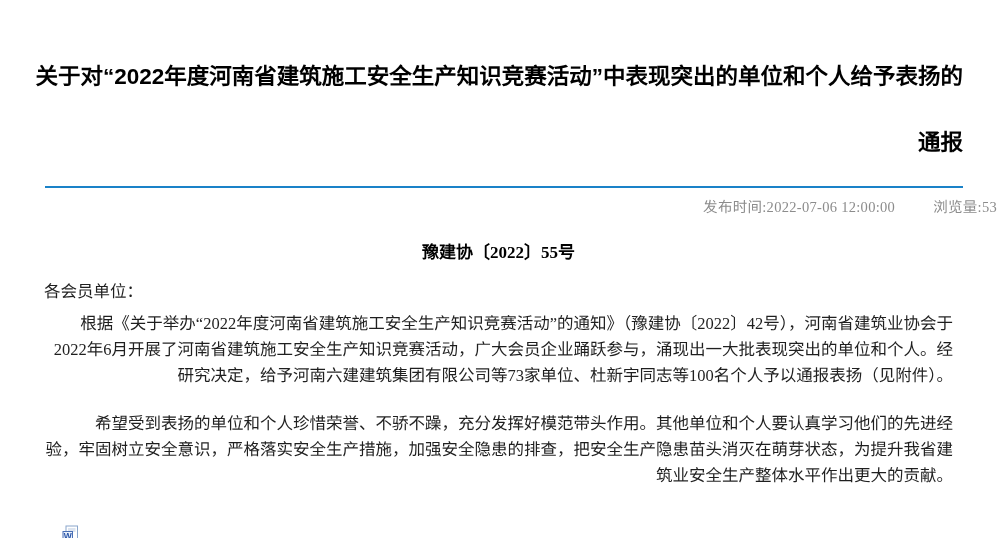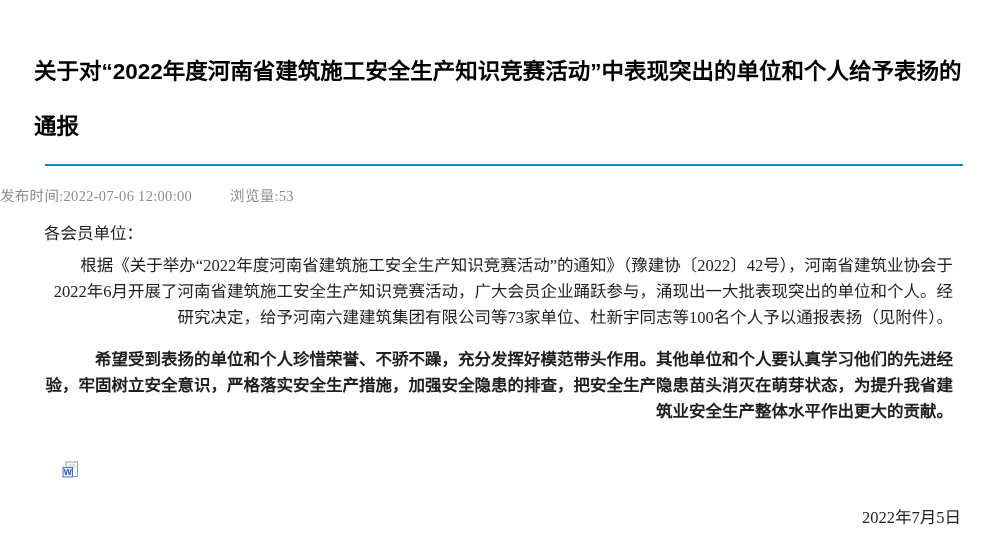--- a/index.html
+++ b/index.html
@@ -9,40 +9,41 @@
     height: 538px;
     overflow: hidden;
     font-family: "Liberation Serif", "DejaVu Serif", serif;
     color: #1c1c1c;
     position: relative;
   }
   .page { width: 997px; height: 538px; background: #ffffff; }
 
   .article-title {
     margin: 44px 34px 0 34px;
-    text-align: left;
+    text-align: right;
     font-family: "Liberation Sans", "DejaVu Sans", sans-serif;
     font-weight: bold;
     font-size: 22.5px;
-    line-height: 55px;
+    line-height: 66px;
     color: #000000;
   }
 
   .divider {
     height: 2px;
     background: #1a82c8;
     margin: 10px 34px 0 45px;
   }
 
   .meta-line {
-    margin-top: 18px;
-    text-align: left;
+    margin-top: 7px;
+    text-align: right;
     font-size: 14.5px;
     color: #8c8c8c;
     letter-spacing: 0.3px;
+    padding-left: 13px;
   }
   .meta-views { margin-left: 38px; }
 
   .doc-number {
     margin-top: 22px;
     text-align: center;
     font-weight: bold;
     font-size: 17px;
     color: #000000;
     font-family: "Liberation Serif", "DejaVu Serif", serif;
@@ -50,21 +51,21 @@
 
   .body-text {
     padding: 0 44px;
     font-size: 16.5px;
     line-height: 26px;
     color: #1f1f1f;
   }
   .salutation { margin-top: 16px; }
   .para { text-indent: 2em; text-align: right; }
   .para-1 { margin-top: 6px; }
-  .para-2 { margin-top: 16px; font-weight: bold; }
+  .para-2 { margin-top: 22px; }
 
   .attachment-row {
     margin: 36px 0 0 62px;
     font-size: 13px;
     display: flex;
     align-items: center;
     gap: 3px;
   }
   .attachment-link {
     color: #1464c8;
@@ -87,20 +88,21 @@
 <div class="page">
 
   <h1 class="article-title">关于对“2022年度河南省建筑施工安全生产知识竞赛活动”中表现突出的单位和个人给予表扬的通报</h1>
 
   <div class="divider"></div>
 
   <div class="meta-line">
     <span>发布时间:</span><span>2022-07-06 12:00:00</span><span class="meta-views">浏览量:</span><span>53</span>
   </div>
 
+  <div class="doc-number">豫建协〔2022〕55号</div>
 
   <div class="body-text">
     <div class="salutation">各会员单位：</div>
 
     <p class="para para-1">根据《关于举办“2022年度河南省建筑施工安全生产知识竞赛活动”的通知》（豫建协〔2022〕42号），河南省建筑业协会于2022年6月开展了河南省建筑施工安全生产知识竞赛活动，广大会员企业踊跃参与，涌现出一大批表现突出的单位和个人。经研究决定，给予河南六建建筑集团有限公司等73家单位、杜新宇同志等100名个人予以通报表扬（见附件）。</p>
 
     <p class="para para-2">希望受到表扬的单位和个人珍惜荣誉、不骄不躁，充分发挥好模范带头作用。其他单位和个人要认真学习他们的先进经验，牢固树立安全意识，严格落实安全生产措施，加强安全隐患的排查，把安全生产隐患苗头消灭在萌芽状态，为提升我省建筑业安全生产整体水平作出更大的贡献。</p>
   </div>
 
   <div class="attachment-row">

